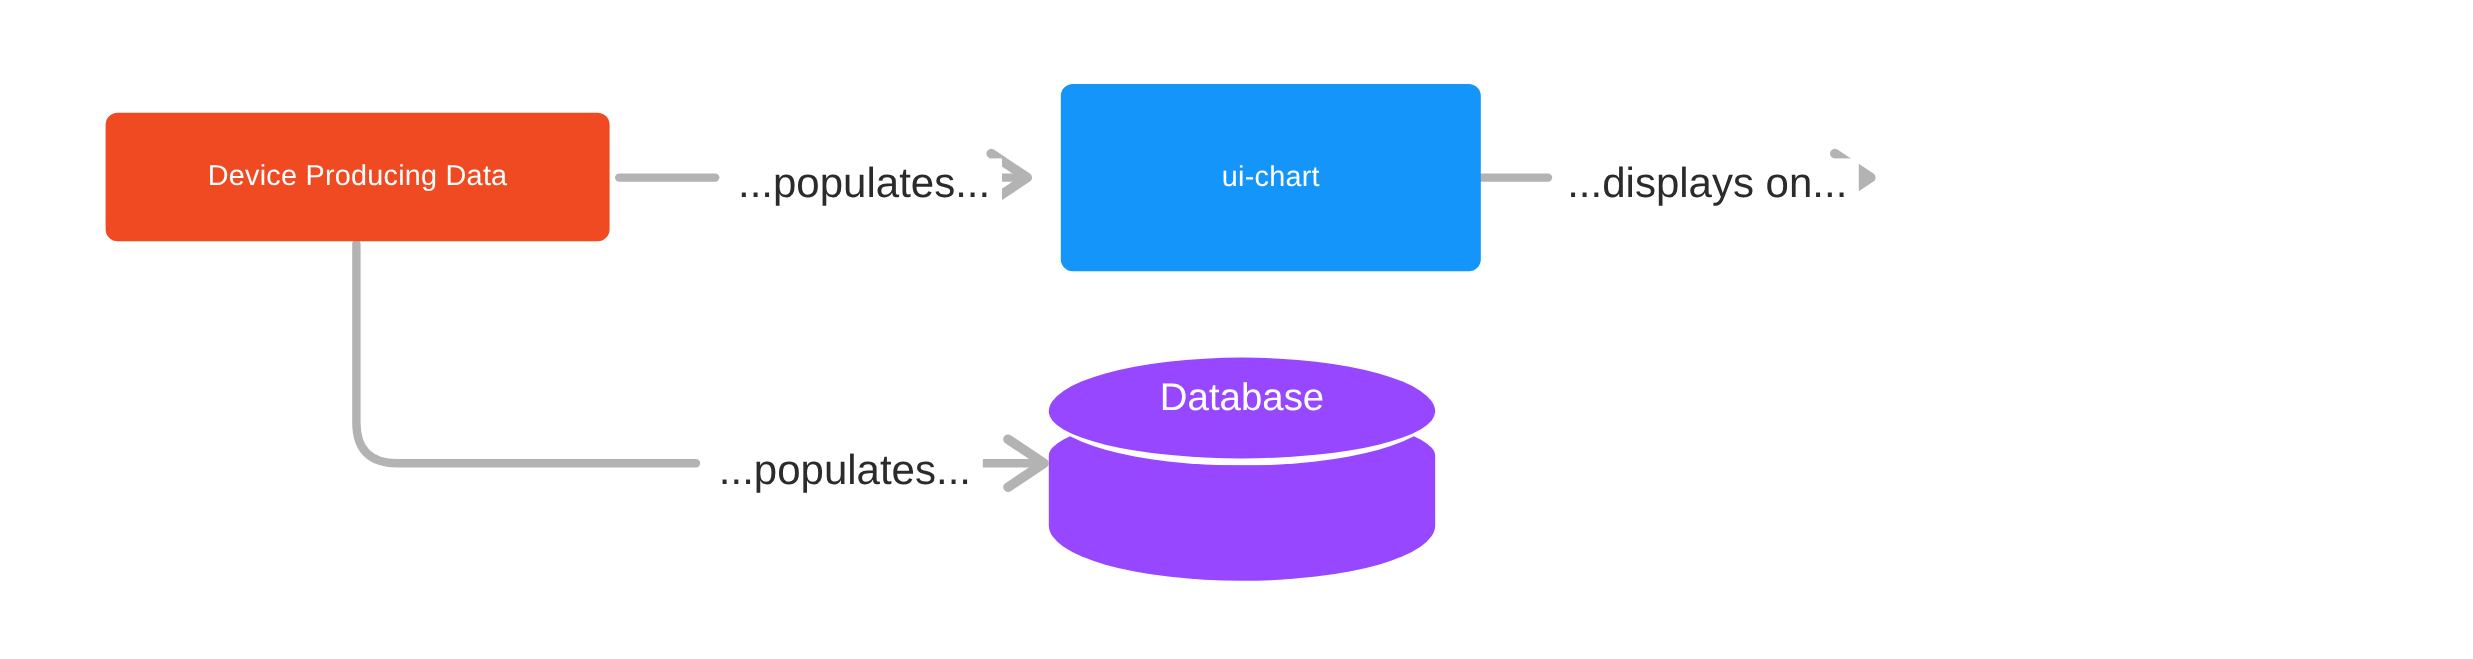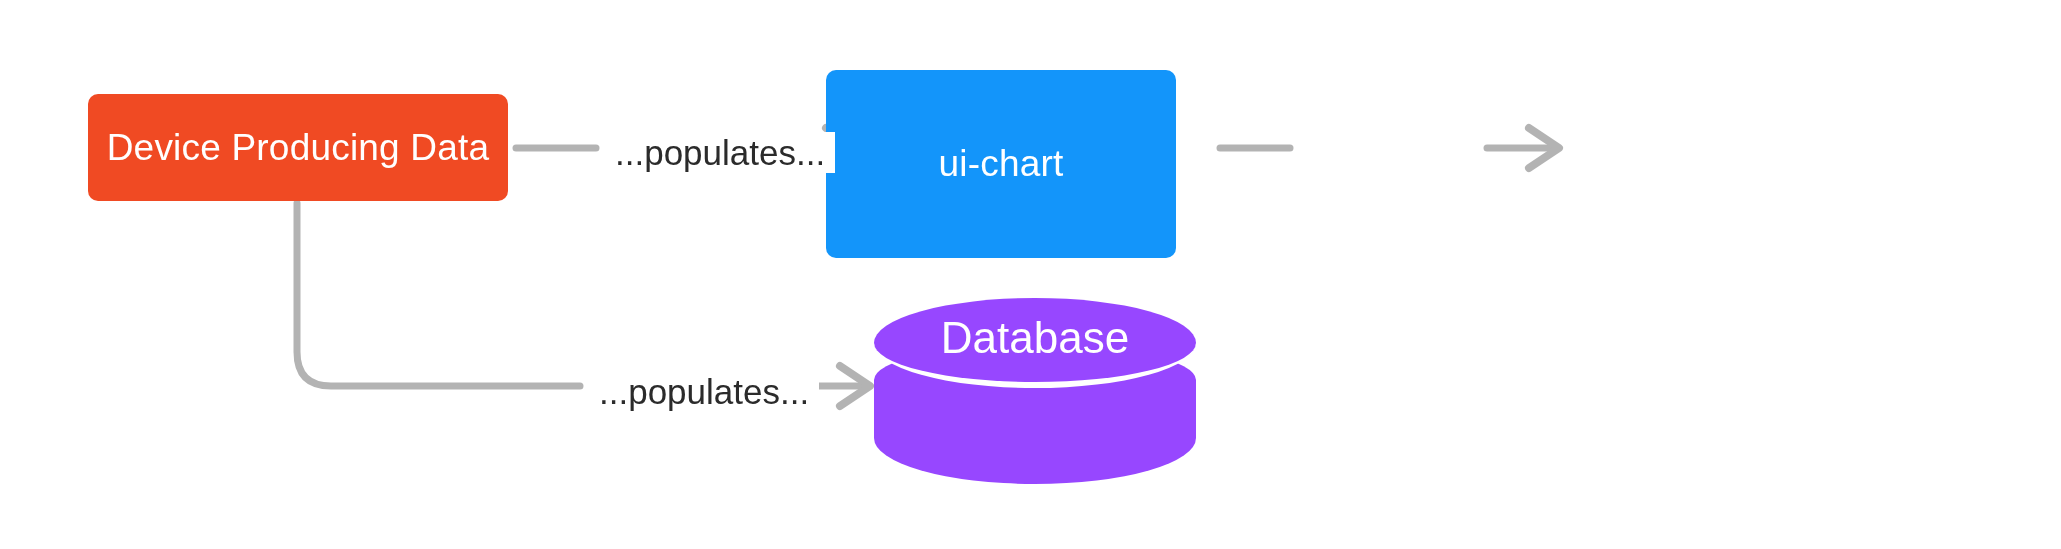--- a/index.html
+++ b/index.html
@@ -21,42 +21,42 @@
   }
   
   .node {
     position: absolute;
     display: flex;
     align-items: center;
     justify-content: center;
     text-align: center;
     box-sizing: border-box;
     color: #ffffff;
-    font-size: 37px;
+    font-size: 24px;
     line-height: 1.18;
     letter-spacing: 0.2px;
     font-weight: 400;
     border-radius: 10px;
     user-select: none;
   }
   .node-label {
     white-space: pre-line;
     padding: 0 14px;
   }
   #node-device {
     left: 88px;
     top: 94px;
     width: 420px;
     height: 107px;
   }
   #node-uichart {
-    left: 826px;
+    left: 884px;
     top: 70px;
     width: 350px;
-    height: 188px;
+    height: 156px;
   }
   #node-dashboard {
     left: 1565px;
     top: 70px;
     width: 420px;
     height: 158px;
   }
   
   #node-database {
     position: absolute;
@@ -83,21 +83,21 @@
     border-bottom: 6px solid #ffffff;
     box-sizing: content-box;
   }
   .cyl-label {
     position: absolute;
     left: 0;
     top: 14px;
     width: 322px;
     text-align: center;
     color: #ffffff;
-    font-size: 44px;
+    font-size: 32px;
     line-height: 1.2;
     user-select: none;
   }
   
   #edges {
     position: absolute;
     left: 0;
     top: 0;
     width: 2061px;
     height: 549px;
@@ -171,16 +171,17 @@
 
 
   <div id="node-database">
     <div class="cyl-body" style="background:#9747ff;"></div>
     <div class="cyl-top" style="background:#9747ff;"></div>
     <div class="cyl-label">Database</div>
   </div>
 
   <div class="edge-label" id="edge-label-populates-chart">...populates...</div>
 
+  <div class="edge-label" id="edge-label-displays-on">...displays on...</div>
 
   <div class="edge-label" id="edge-label-populates-db">...populates...</div>
 
 </div>
 
 </body></html>

